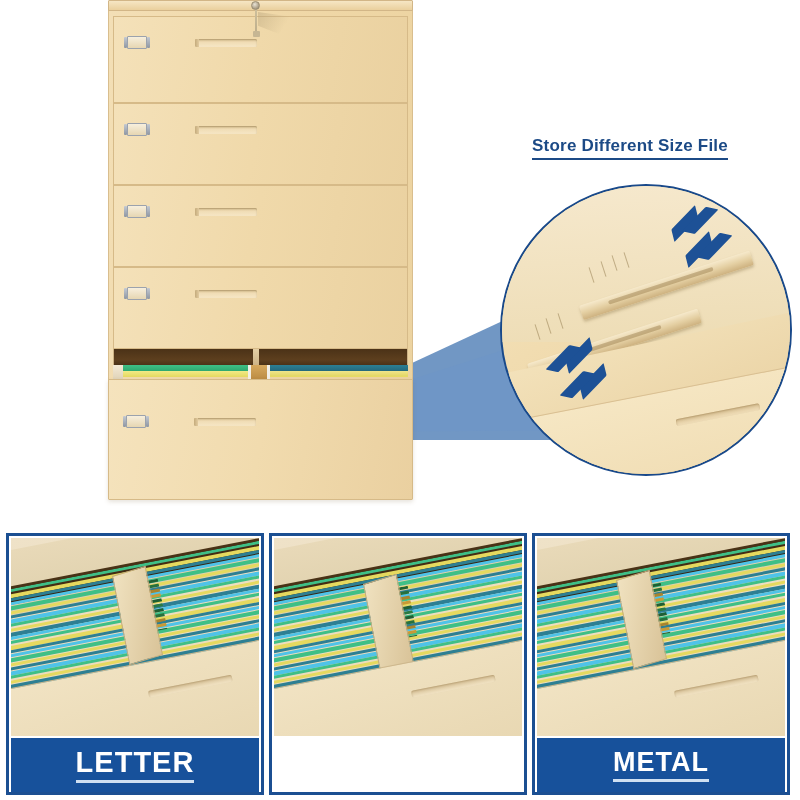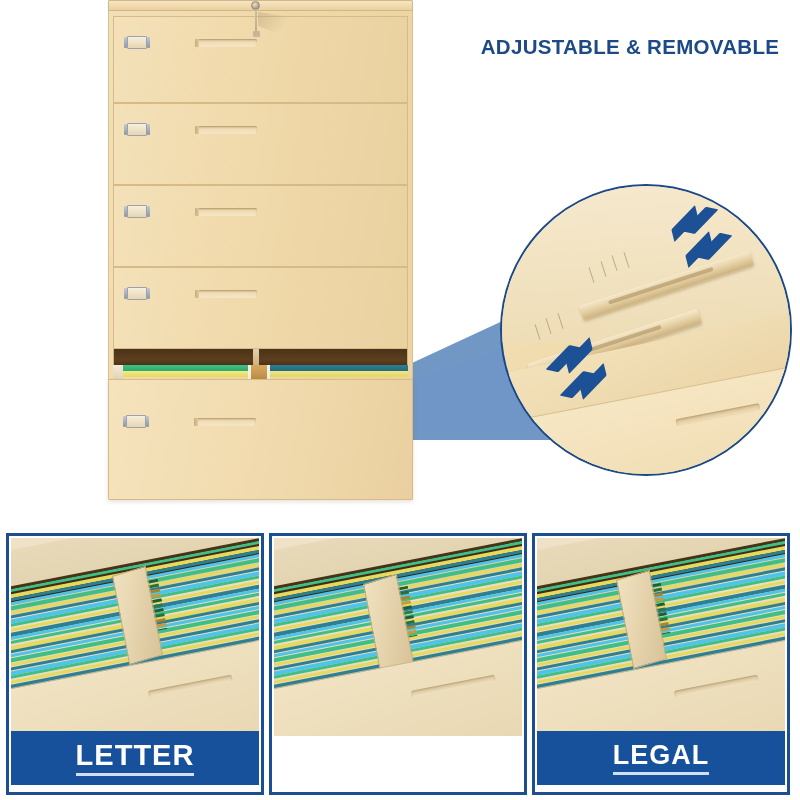--- a/index.html
+++ b/index.html
@@ -188,21 +188,21 @@
     position:absolute;top:0;width:258px;height:262px;
     border:3px solid #1b4f92;box-sizing:border-box;background:#fff;
     padding:2px;
   }
   .thumb.t1{left:6px;} .thumb.t2{left:269px;} .thumb.t3{left:532px;}
   .thumb-img{
     position:relative;width:100%;height:198px;overflow:hidden;
     background:linear-gradient(170deg,#efe2c8 0%,#e8d8b6 100%);
   }
   .caption{
-    position:absolute;left:2px;right:2px;bottom:7px;height:54px;
+    position:absolute;left:2px;right:2px;bottom:0;height:54px;
     background:#17519b;display:flex;align-items:center;justify-content:center;
   }
   .caption span{
     color:#ffffff;font-weight:bold;font-size:29px;letter-spacing:1px;
     border-bottom:3px solid #cfe0f2;padding-bottom:3px;line-height:1;
   }
   .caption.small span{font-size:27px;}
   
   .sc-back{position:absolute;left:-14%;top:-6%;width:130%;height:34%;
     background:linear-gradient(180deg,#e8d9b8,#ded0ac);transform:rotate(-11deg);}
@@ -222,21 +222,23 @@
     border-top:1px solid #cdb78d;}
   .sc-front .h{position:absolute;left:54%;top:26%;width:26%;height:7px;border-radius:2px;
     background:linear-gradient(180deg,#d6c096,#f3e5c6);box-shadow:inset 0 1px 2px rgba(150,125,80,.45);}
 </style>
 </head>
 <body>
 
 <div id="stage">
 
   <div class="headline">
-    <span class="l1">ADJUSTABLE &amp; REMOVABLE</span>
+  </div>
+  <div class="subhead">
+    <span>Store Different Size File</span>
   </div>
 
   <svg class="magwedge" viewBox="0 0 800 800" xmlns="http://www.w3.org/2000/svg">
     <polygon points="300,415 660,248 660,440 300,440" fill="#7197c4"></polygon>
     <polygon points="300,415 660,300 660,430 300,432" fill="#6f96c6"></polygon>
   </svg>
 
   <div id="cabinet">
     <div class="cab-body"></div>
     <div class="cab-top"></div>
@@ -543,18 +545,18 @@
             <i style="top: 50px; background: rgb(31, 95, 51);"></i>
             <i style="top: 55px; background: rgb(43, 122, 66);"></i>
           </div>
         <div class="sc-divider" style="left:35%;top:18%;"></div>
         <div class="sc-front">
           <div class="h"></div>
 
         </div>
       </div>
       <div class="caption small">
-        <span>LEGAL</span>
+        <span>METAL</span>
       </div>
     </div>
 
   </div>
 </div>
 
 </body></html>

